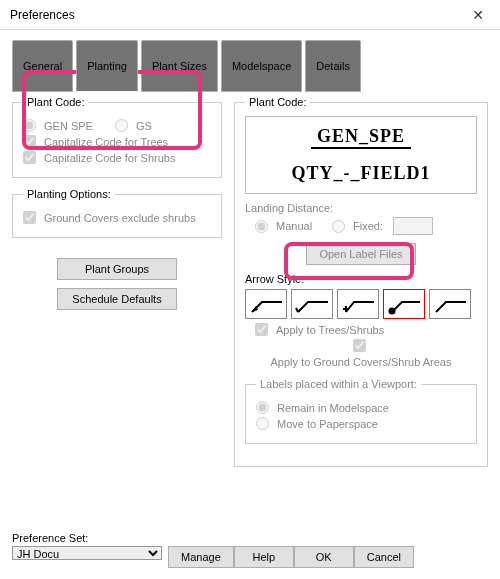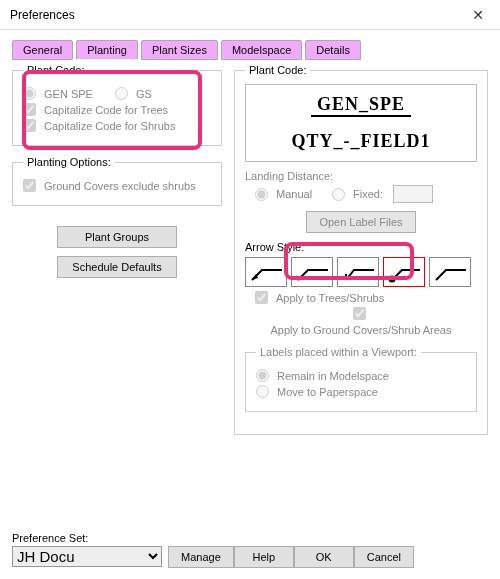--- a/index.html
+++ b/index.html
@@ -34,22 +34,22 @@
     padding: 10px 12px 12px 12px;
   }
   .tabs {
     display: flex;
     gap: 3px;
     margin-bottom: 4px;
   }
   .tab {
     border: 1px solid #aaa;
     border-bottom: 1px solid #aaa;
-    background: #f0abfc;
-    padding: 3px 10px;
+    background: #737373;
+    padding: 19px 10px;
     border-radius: 2px 2px 0 0;
     position: relative;
   }
   .tab.active {
     border-bottom: 1px solid #fff;
     z-index: 2;
   }
   fieldset {
     border: 1px solid #ccc;
     border-radius: 0;
@@ -123,22 +123,22 @@
     margin-left: 6px;
   }
   .bottom-bar {
     position: absolute;
     left: 12px; right: 12px; bottom: 11px;
     display: flex;
     justify-content: flex-start;
     align-items: flex-end;
   }
   .prefset select {
-    width: 150px; height: 21px;
-    font-family: inherit; font-size: 15px;
+    width: 150px; height: 14px;
+    font-family: inherit; font-size: 11px;
     background: #eee; border: 1px solid #999;
   }
   .btn-group { display: flex; gap: 0; }
   .center-btns {
     display: flex; flex-direction: column; gap: 8px; align-items: center;
     margin-top: 20px;
   }
   .center-btns .btn { width: 120px; }
 </style>
 </head>

